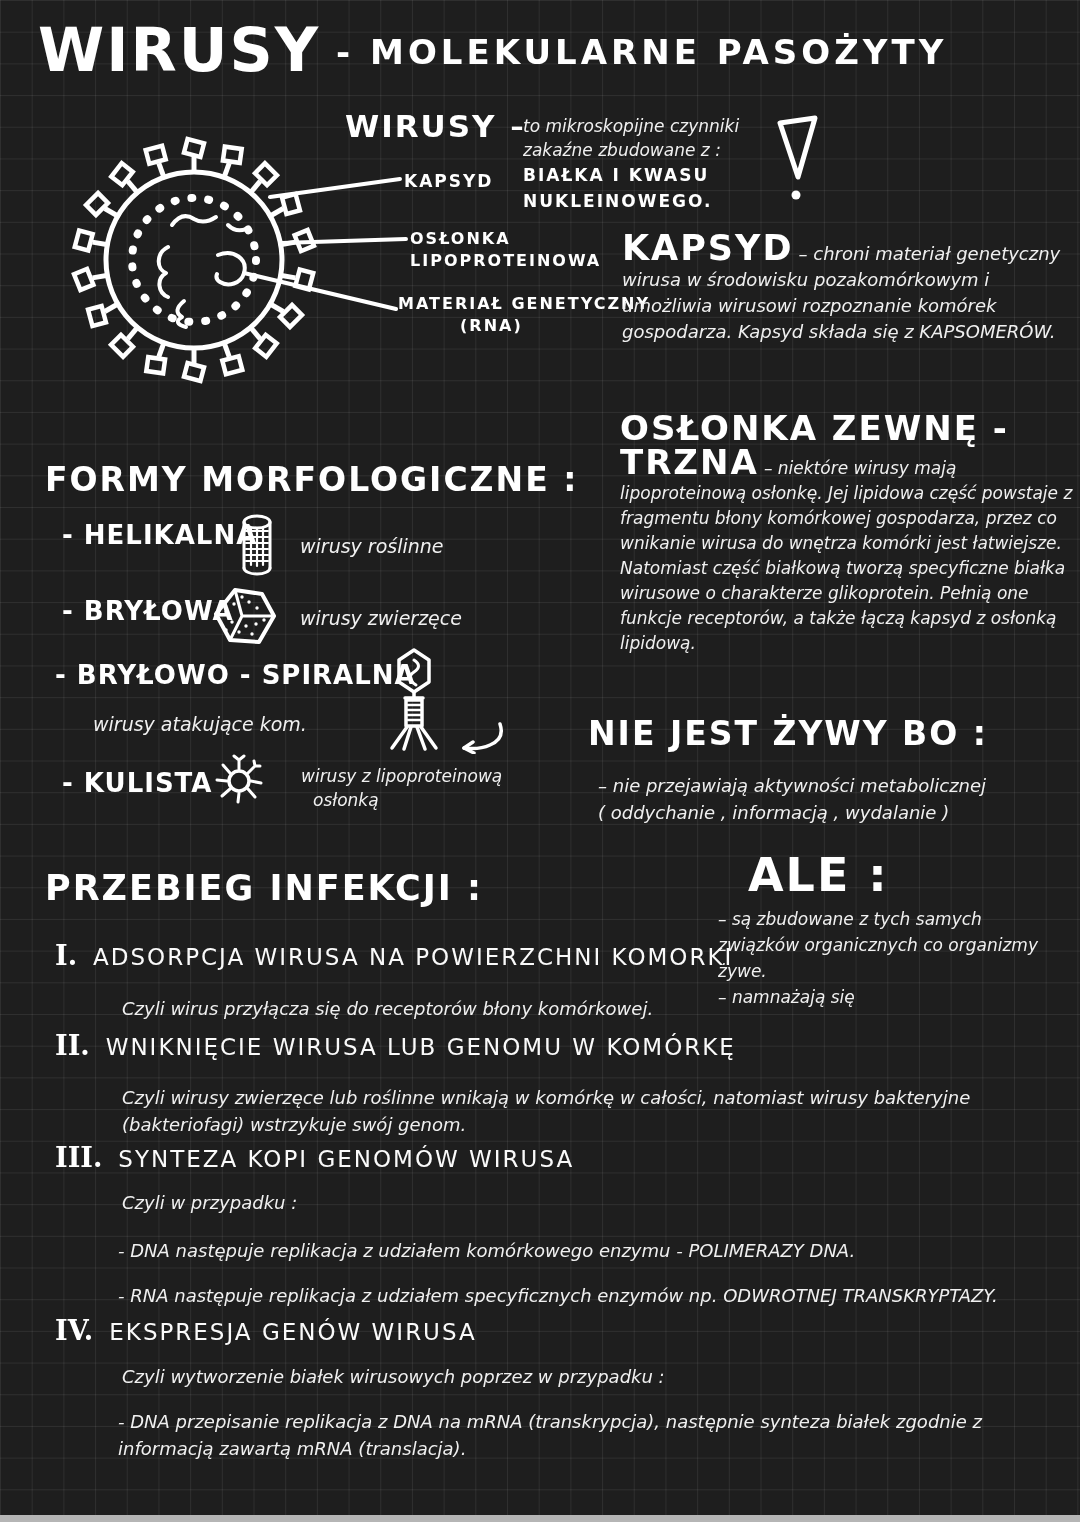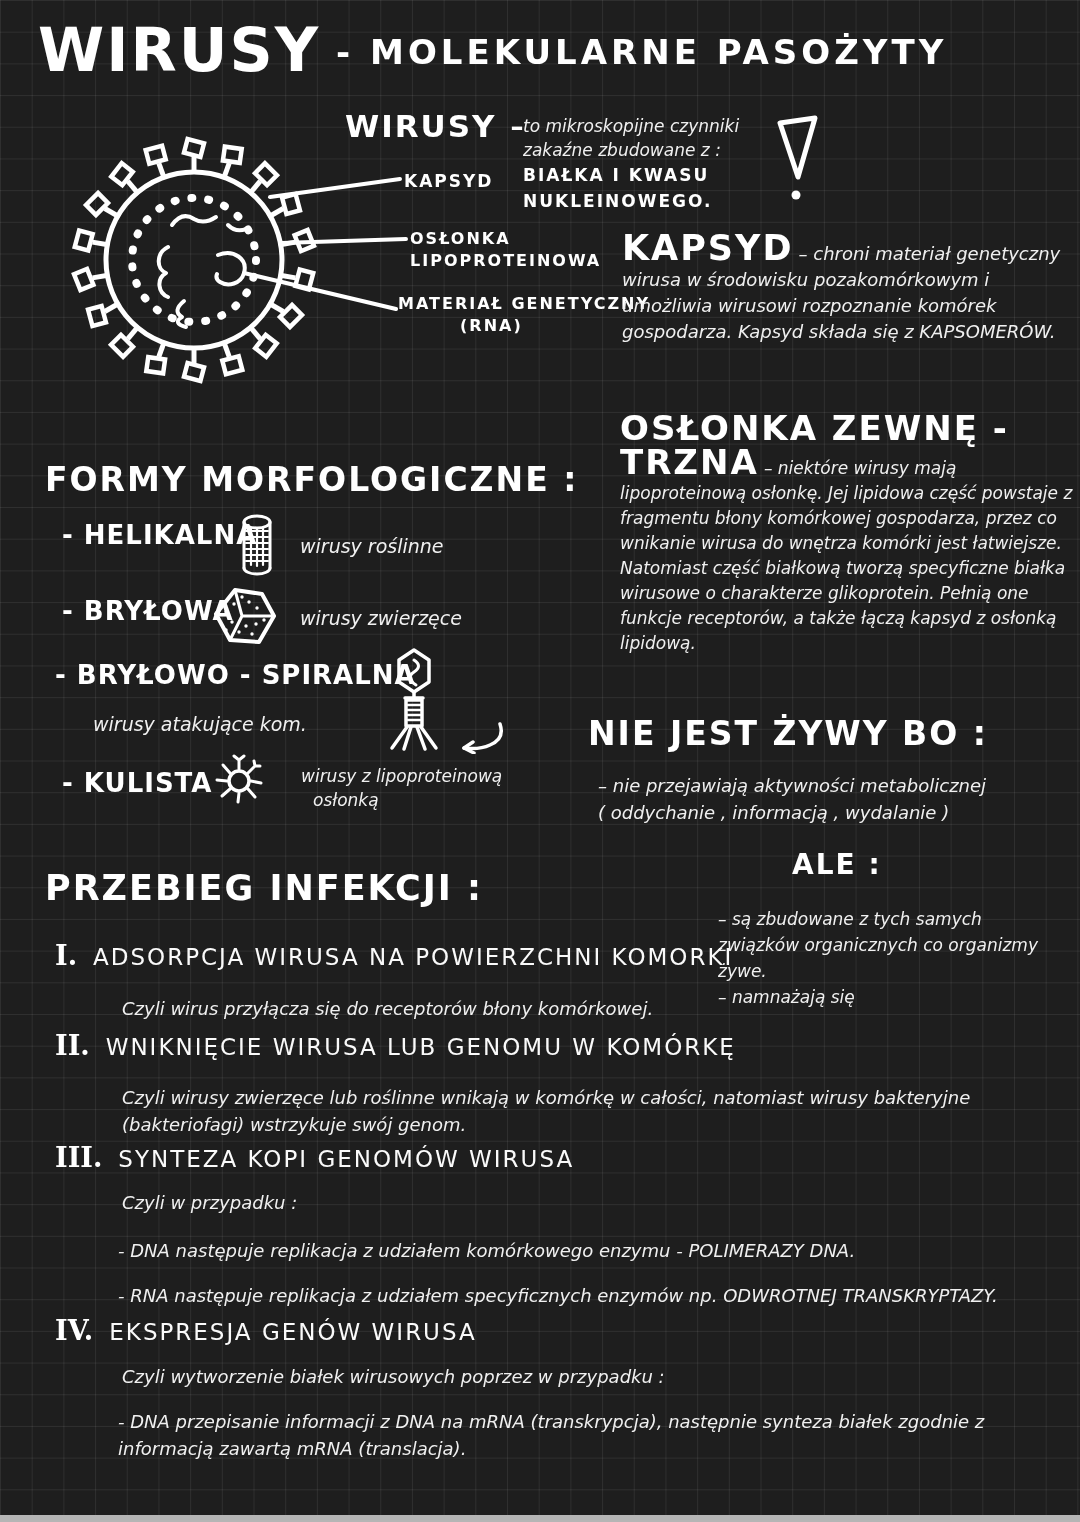--- a/index.html
+++ b/index.html
@@ -139,21 +139,21 @@
       <span class="hand" style="font-size:17px;">– niektóre wirusy mają lipoproteinową osłonkę. Jej lipidowa część powstaje z fragmentu błony komórkowej gospodarza, przez co wnikanie wirusa do wnętrza komórki jest łatwiejsze. Natomiast część białkową tworzą specyficzne białka wirusowe o charakterze glikoprotein. Pełnią one funkcje receptorów, a także łączą kapsyd z osłonką lipidową.</span>
     </p>
   </div>
 
 
   <div class="abs big-head" style="left:588px;top:714px;font-size:33px;">NIE JEST ŻYWY BO :</div>
   <div class="abs" style="left:598px;top:772px;width:430px;">
     <div class="hand-sm" style="line-height:27px;width:400px;">–  nie przejawiają aktywności metabolicznej ( oddychanie , informacją , wydalanie )</div>
   </div>
 
-  <div class="abs big-head" style="left:792px;top:848px;font-size:28px;">ALE :</div>
+  <div class="abs big-head" style="left:748px;top:848px;font-size:46px;">ALE :</div>
   <div class="abs" style="left:718px;top:906px;width:340px;">
     <div class="hand-xs" style="line-height:26px;">– są zbudowane z tych samych związków organicznych co organizmy żywe.</div>
     <div class="hand-xs" style="line-height:26px;">– namnażają się</div>
   </div>
 
   <div class="abs big-head" style="left:45px;top:460px;font-size:33px;">FORMY MORFOLOGICZNE :</div>
 
   <div class="abs form-name" style="left:62px;top:520px;">- HELIKALNA</div>
   <svg class="abs" style="left:240px;top:513px;" width="34" height="64" viewBox="0 0 34 64">
     <ellipse cx="17" cy="9" rx="13" ry="6" class="stroke" stroke-width="3"></ellipse>
@@ -260,16 +260,16 @@
   </div>
   <div class="abs hand-sm" style="left:122px;top:1190px;">Czyli w przypadku :</div>
   <div class="abs hand-sm" style="left:118px;top:1238px;width:940px;">- DNA następuje replikacja z udziałem komórkowego enzymu - POLIMERAZY DNA.</div>
   <div class="abs hand-sm" style="left:118px;top:1283px;width:950px;">- RNA następuje replikacja z udziałem specyficznych enzymów np. ODWROTNEJ TRANSKRYPTAZY.</div>
 
   <div class="abs step-row" style="left:55px;top:1315px;">
     <span class="numeral">IV.</span>
     <span class="step-title">EKSPRESJA GENÓW WIRUSA</span>
   </div>
   <div class="abs hand-sm" style="left:122px;top:1364px;">Czyli wytworzenie białek wirusowych poprzez w przypadku :</div>
-  <div class="abs hand-sm" style="left:118px;top:1408px;width:930px;line-height:27px;">- DNA przepisanie informacji z DNA na mRNA (transkrypcja), następnie synteza białek zgodnie z informacją zawartą mRNA (translacja).</div>
+  <div class="abs hand-sm" style="left:118px;top:1408px;width:930px;line-height:27px;">- DNA przepisanie replikacja z DNA na mRNA (transkrypcja), następnie synteza białek zgodnie z informacją zawartą mRNA (translacja).</div>
 
   <div id="bottom-edge"></div>
 </div>
 
 </body></html>

